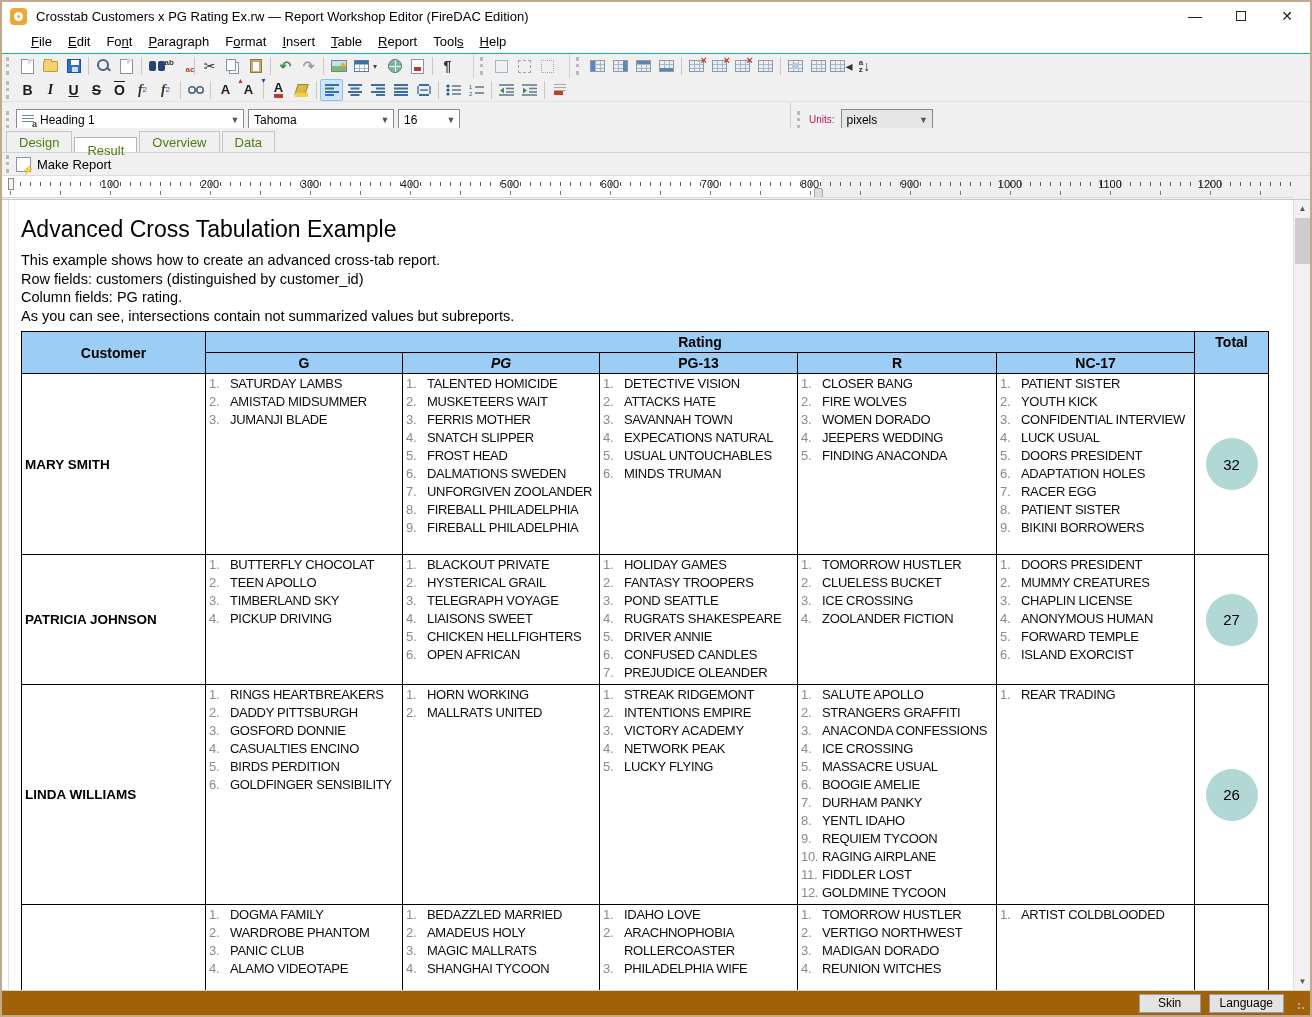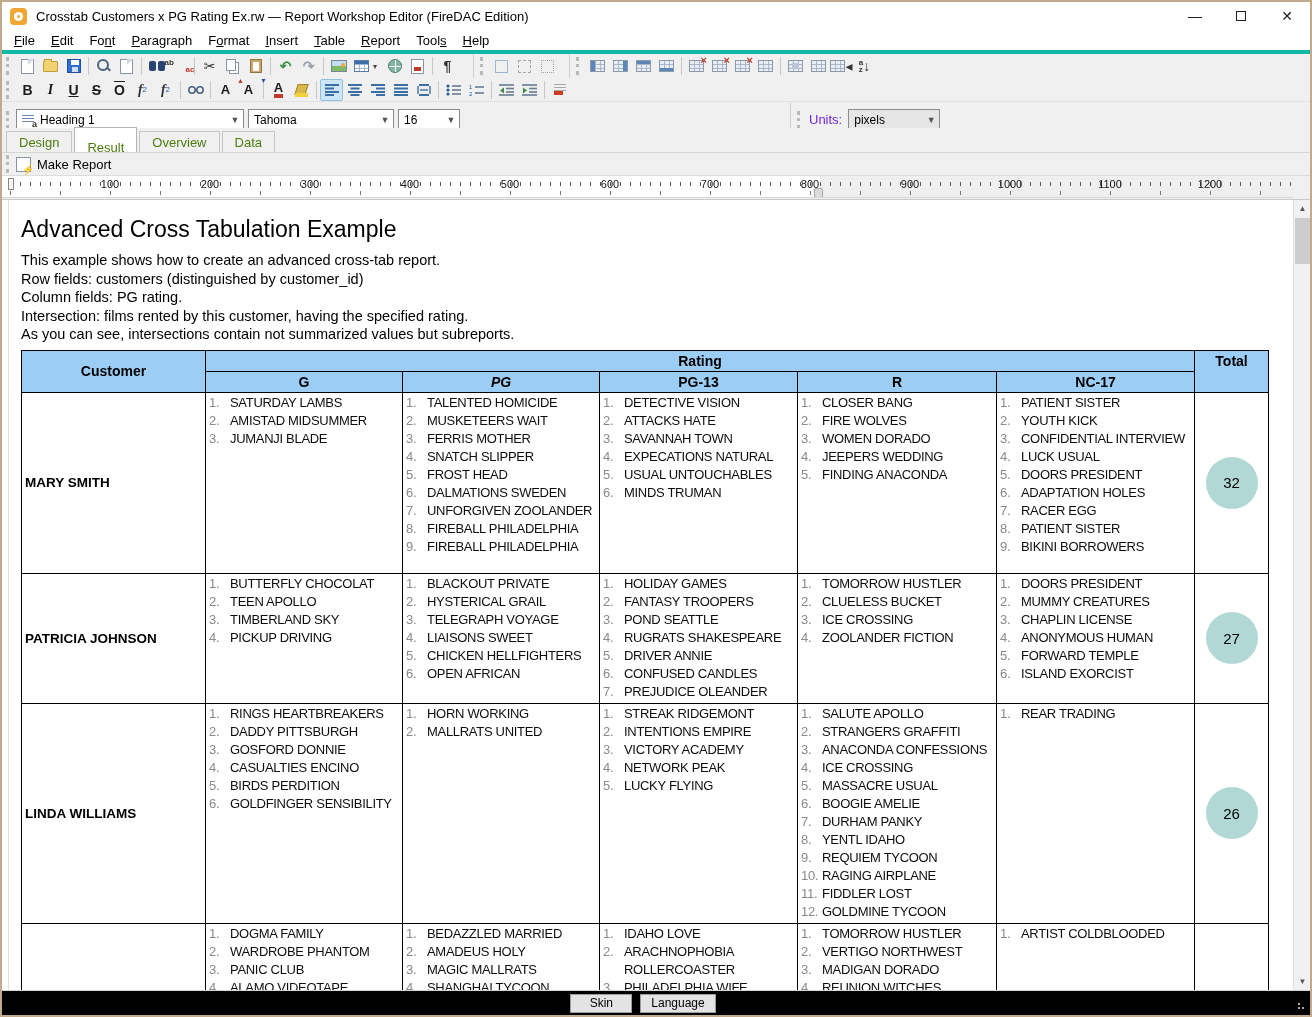--- a/index.html
+++ b/index.html
@@ -10,21 +10,21 @@
   .titlebar { position:absolute; top:0; left:0; right:0; height:28px; background:#fff; display:flex; align-items:center; }
   .appicon { width:17px; height:17px; margin:0 9px 0 8px; border-radius:4px; background:#f0a migration; background:#f0a632; position:relative; }
   .appicon::after { content:""; position:absolute; left:4px; top:4px; width:9px; height:9px; border-radius:50%; background:#fff; }
   .appicon::before { content:""; position:absolute; left:7px; top:7px; width:3px; height:3px; border-radius:50%; background:#f0a632; z-index:1; }
   .wtitle { font-size:13px; color:#000; }
   .wbtns { margin-left:auto; display:flex; height:100%; }
   .wbtn { width:46px; height:100%; display:flex; align-items:center; justify-content:center; font-size:14px; color:#222; }
   .maxglyph { width:10px; height:10px; border:1px solid #222; display:inline-block; }
 
   
-  .menubar { position:absolute; top:28px; left:0; right:0; height:24px; background:#fff; display:flex; align-items:center; padding-left:4px; border-bottom:4px solid #14b8a6; }
+  .menubar { position:absolute; top:28px; left:0; right:0; height:24px; background:#fff; display:flex; align-items:center; padding-left:21px; border-bottom:1px solid #14b8a6; }
   .menu-item { font-size:13px; padding:2px 8px; color:#000; }
   .menu-item u { text-decoration:underline; }
 
   
   .tbrow { position:absolute; left:0; right:0; background:#f0f0f0; display:flex; align-items:center; }
   .tb1 { top:52px; height:24px; }
   .tb2 { top:76px; height:24px; border-bottom:1px solid #e2e2e2; }
   .tb3 { top:101px; height:34px; border-bottom:1px solid #d6d6d6; }
   .grip { width:7px; height:18px; border-left:3px dotted #b9b9b9; margin:0 3px 0 4px; }
   .sep { width:1px; height:18px; background:#c8c8c8; margin:0 3px; }
@@ -87,27 +87,27 @@
   .rule-ic::before { content:""; position:absolute; top:1px; left:1px; right:1px; height:7px;
     background:repeating-linear-gradient(#a9a9a9 0 1px, transparent 1px 3px); }
   .rule-ic::after { content:""; position:absolute; bottom:1px; left:1px; width:9px; height:4px; background:#cc3b1f; }
 
   
   .combo { height:21px; background:#fff; border:1px solid #8a8a8a; display:flex; align-items:center; font-size:12px; padding-left:5px; position:relative; color:#000; }
   .combo .chev { margin-left:auto; width:16px; text-align:center; color:#555; font-size:9px; }
   .styleic { width:14px; height:12px; margin-right:4px; position:relative; }
   .styleic::before { content:""; position:absolute; top:1px; left:0; right:2px; height:8px; background:repeating-linear-gradient(#6f87b0 0 1px, transparent 1px 3px); }
   .styleic::after { content:"a"; position:absolute; right:-1px; bottom:-3px; font-size:9px; font-weight:bold; color:#333; }
-  .units-lbl { font-size:13px; margin:0 6px 0 2px; color:#6d28d9; }
+  .units-lbl { font-size:10px; margin:0 6px 0 2px; color:#be185d; }
   .combo.gray { background:#e6e6e6; }
 
   
   .tabbar { position:absolute; top:126px; left:0; right:0; height:25px; background:#f0f0f0; display:flex; align-items:flex-end; padding-left:4px; border-bottom:1px solid #d4d4d4; }
   .tab { font-size:13px; padding:3px 12px 4px; border:1px solid #c6c6c6; border-bottom:none; background:#f0f0f0; color:#4d7c0f; margin-right:2px; height:21px; }
-  .tab.active { background:#fff; height:25px; padding-top:12px; position:relative; z-index:2; border-color:#b5b5b5; }
+  .tab.active { background:#fff; height:15px; padding-top:5px; position:relative; z-index:2; border-color:#b5b5b5; }
 
   
   .makebar { position:absolute; top:151px; left:0; right:0; height:23px; background:#f0f0f0; display:flex; align-items:center; border-bottom:1px solid #dcdcdc; }
   .mr-ic { width:15px; height:15px; background:#fff; border:1px solid #8a93a2; position:relative; margin-right:6px; }
   .mr-ic::after { content:"\26a1"; position:absolute; right:-5px; bottom:-4px; font-size:10px; color:#e0641e; }
   .makebar span.lbl { font-size:13px; color:#000; }
 
   
   .ruler { position:absolute; top:174px; left:0; right:17px; height:22px; background:#efefef; overflow:hidden; border-bottom:1px solid #d9d9d9; }
   .ruler .page { position:absolute; left:0; top:0; bottom:0; width:818px; background:#fff; }
@@ -137,21 +137,21 @@
   td.totcell { vertical-align:middle !important; text-align:center; }
   .badge { display:inline-flex; width:52px; height:52px; border-radius:50%; background:#b2d8d6; align-items:center; justify-content:center; font-size:15px; color:#000; }
 
   
   .vscroll { position:absolute; top:0; right:0; bottom:0; width:17px; background:#f1f1f1; border-left:1px solid #e0e0e0; }
   .varrow { position:absolute; left:0; width:17px; height:17px; display:flex; align-items:center; justify-content:center; font-size:8px; color:#555; }
   .varrow.up { top:0; } .varrow.down { bottom:0; }
   .vthumb { position:absolute; left:1px; top:18px; width:15px; height:46px; background:#cdcdcd; }
 
   
-  .statusbar { position:absolute; left:0; right:0; bottom:0; height:25px; background:#000000; border-top:1px solid #d4d4d4; display:flex; align-items:center; justify-content:center; padding-right:26px; gap:8px; }
+  .statusbar { position:absolute; left:0; right:0; bottom:0; height:25px; background:#a16207; border-top:1px solid #d4d4d4; display:flex; align-items:center; justify-content:flex-end; padding-right:26px; gap:8px; }
   .sbtn { min-width:62px; height:19px; background:#e3e3e3; border:1px solid #9c9c9c; font-size:12px; display:flex; align-items:center; justify-content:center; color:#000; padding:0 10px; }
   .gripdots { position:absolute; right:3px; bottom:3px; width:10px; height:10px;
     background:radial-gradient(circle at 2px 2px, #aaa 1.2px, transparent 1.3px),
                radial-gradient(circle at 6px 6px, #aaa 1.2px, transparent 1.3px),
                radial-gradient(circle at 2px 6px, #aaa 1.2px, transparent 1.3px); background-size:10px 10px; }
 </style>
 </head>
 <body>
 
 <div id="window">
@@ -480,21 +480,20 @@
   </div>
 
   <div class="docwrap">
     <div class="docview">
       <div class="doc">
         <h1>Advanced Cross Tabulation Example</h1>
         <div id="doc-paragraphs">
             <p>This example shows how to create an advanced cross-tab report.</p>
             <p>Row fields: customers (distinguished by customer_id)</p>
             <p>Column fields: PG rating.</p>
-            <p>Intersection: films rented by this customer, having the specified rating.</p>
             <p>As you can see, intersections contain not summarized values but subreports.</p>
           </div>
         <table class="report">
           <colgroup>
             <col style="width:184px">
               <col style="width:197px">
               <col style="width:197px">
             <col style="width:198px">
               <col style="width:199px">
               <col style="width:198px">

